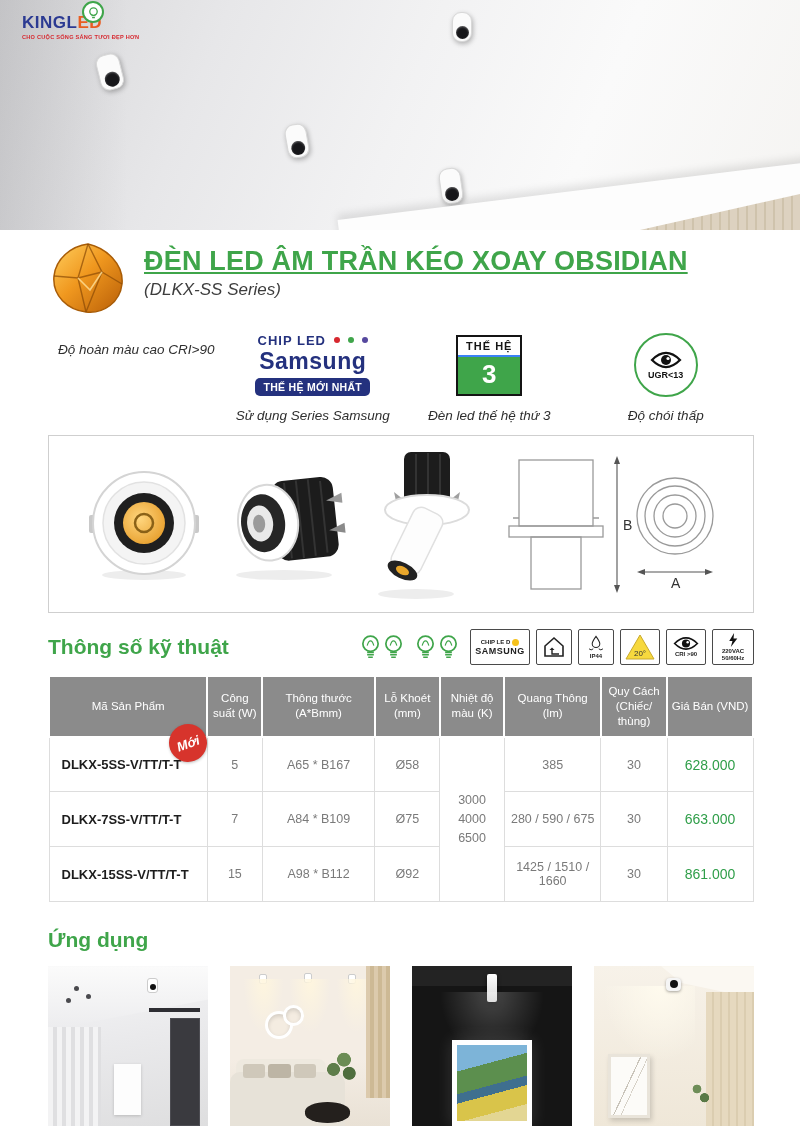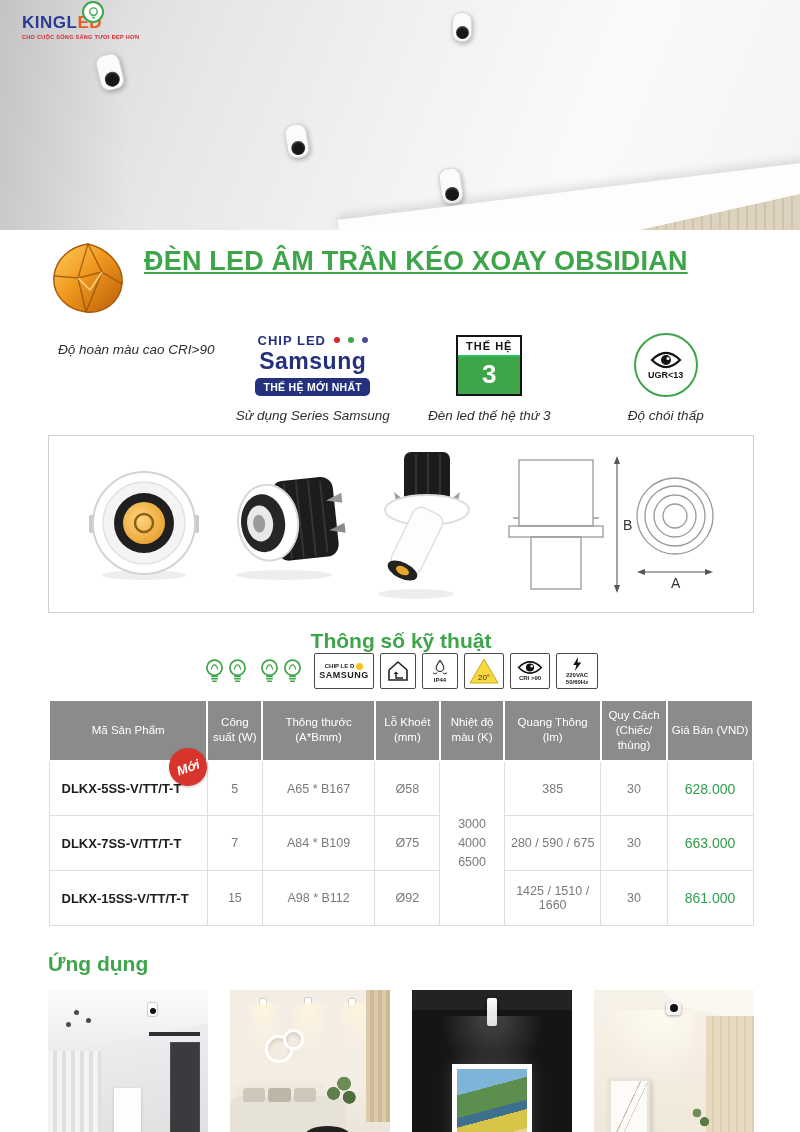--- a/index.html
+++ b/index.html
@@ -56,33 +56,33 @@
   .samsung-badge { line-height:1; }
   .samsung-top { display:flex; align-items:center; justify-content:center; gap:8px; }
   .chip-led-txt { color:#24317e; font-weight:bold; font-size:13px; letter-spacing:1px; }
   .dot { width:6px; height:6px; border-radius:50%; display:inline-block; }
   .dot-r { background:#d7282f; } .dot-g { background:#3fa54a; } .dot-b { background:#56489e; }
   .samsung-main { color:#24317e; font-weight:bold; font-size:23px; letter-spacing:.5px; margin-top:3px; }
   .samsung-sub { display:inline-block; background:#24317e; color:#fff; font-weight:bold; font-size:10.5px;
     padding:4px 8px; border-radius:5px; margin-top:5px; letter-spacing:.3px; }
 
   .gen-badge { width:66px; border:2px solid #141414; background:#fff; }
-  .gen-top { font-size:11px; font-weight:bold; color:#141414; padding:3px 0; letter-spacing:1px; border-bottom:2px solid #22c55e; }
+  .gen-top { font-size:11px; font-weight:bold; color:#141414; padding:3px 0; letter-spacing:1px; border-bottom:2px solid #3b82f6; }
   .gen-num { background:#3fa54a; color:#fff; font-size:26px; font-weight:bold; padding:2px 0 4px; }
 
   .ugr-badge { width:64px; height:64px; border:2px solid #3fa54a; border-radius:50%; background:#fff;
     display:flex; flex-direction:column; align-items:center; justify-content:center; gap:1px; }
   .ugr-label { font-size:9px; color:#111; font-weight:bold; }
 
   
   .product-box { margin:12px 46px 0 48px; border:1px solid #cfcfcf; height:178px; background:#fff;
     display:flex; align-items:center; justify-content:space-between; padding:0 34px; }
 
   
-  .spec-row { display:flex; align-items:center; justify-content:space-between; margin:16px 46px 0 48px;flex-direction:column; }
+  .spec-row { display:flex; align-items:center; justify-content:space-between; margin:16px 46px 0 48px; }
   .sec-heading { color:#3fa54a; font-size:21px; font-weight:bold; }
   .spec-icons { display:flex; align-items:center; gap:6px; }
   .bulb-pair { display:flex; gap:2px; margin-right:5px; }
   .icon-box { height:36px; border:1px solid #4a4a4a; border-radius:2px; background:#fff;
     display:flex; flex-direction:column; align-items:center; justify-content:center; padding:1px 3px; }
   .icon-box .tt { font-size:6px; color:#222; line-height:1.15; font-weight:bold; white-space:nowrap; }
   .chipbox-top { display:flex; align-items:center; gap:2px; }
   .dot-y { width:7px; height:7px; border-radius:50%; background:#f6c21c; display:inline-block; }
   .chipbox-main { font-size:9px; font-weight:bold; color:#222; letter-spacing:.5px; }
 
@@ -205,20 +205,21 @@
             <stop offset=".45" stop-color="#f0981f"></stop>
             <stop offset="1" stop-color="#b85e07"></stop>
         </linearGradient>
       </defs>
       <path d="M40 2 C58 6 76 22 74 42 C72 60 56 72 38 70 C20 68 4 54 6 34 C8 16 24 4 40 2 Z" fill="url(#gemg)" stroke="#a85c07" stroke-width="1.5"></path>
       <path d="M40 2 L30 36 L6 34 M40 2 L54 30 L74 42 M30 36 L54 30 M30 36 L38 70 M54 30 L38 70" stroke="#8a4a05" stroke-width="1.4" fill="none" opacity=".7"></path>
       <path d="M30 36 L42 48 L54 30" stroke="#ffe19a" stroke-width="1.6" fill="none" opacity=".8"></path>
     </svg>
     <div>
       <div class="title">ĐÈN LED ÂM TRẦN KÉO XOAY OBSIDIAN</div>
+      <div class="subtitle">(DLKX-SS Series)</div>
     </div>
   </section>
 
   <section class="features">
     <div class="feature">
       <div class="caption">Độ hoàn màu cao CRI&gt;90</div>
     </div>
 
     <div class="feature">
       <div class="badge-area">

